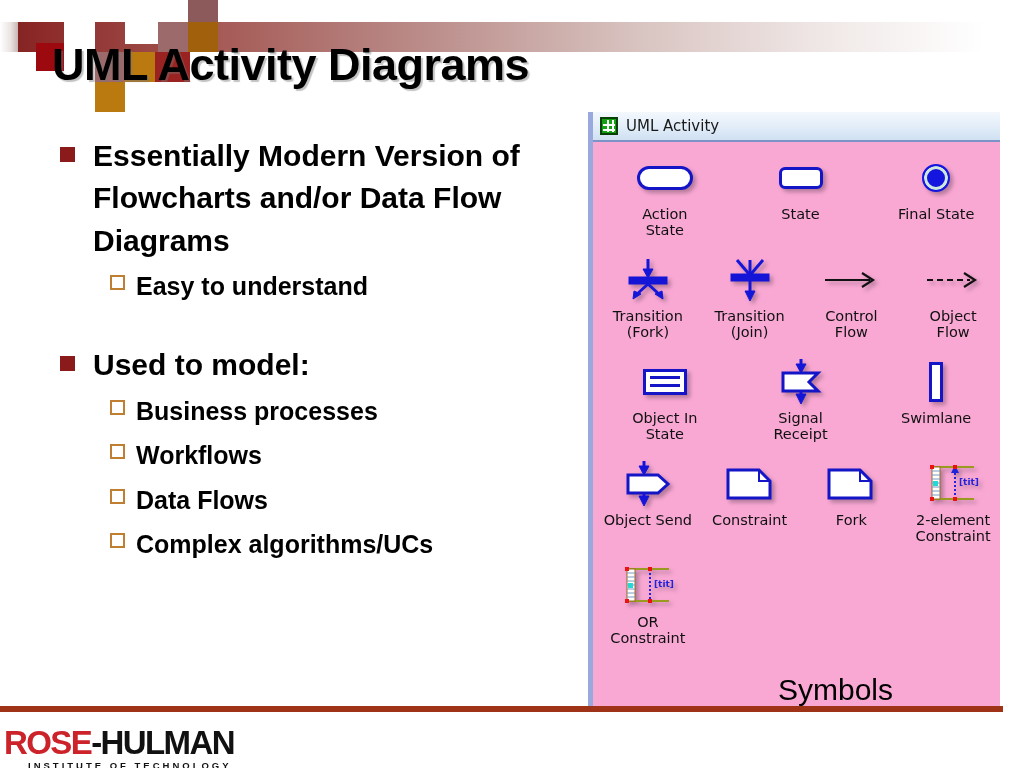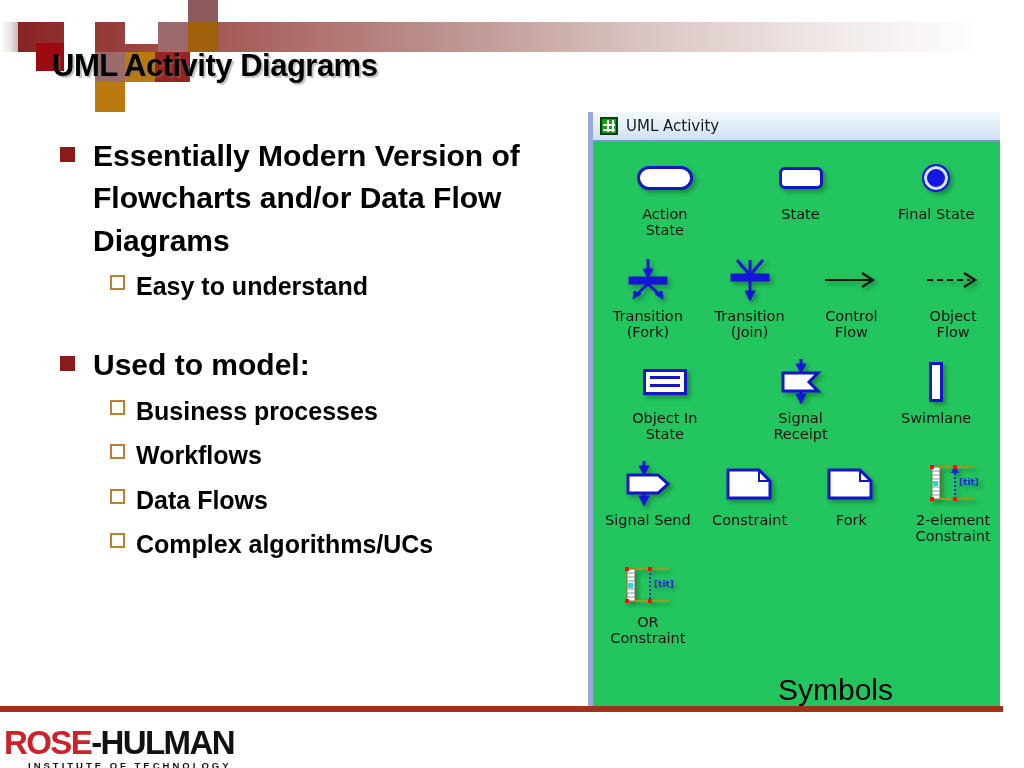--- a/index.html
+++ b/index.html
@@ -30,22 +30,22 @@
   #deco-fade-left {
     position: absolute;
     left: 0; top: 22px; width: 18px; height: 30px;
     background: linear-gradient(to right, #ffffff 0%, #e9e3e2 60%, #c9b6b4 100%);
   }
   .deco-sq { position: absolute; }
 
   
   #slide-title {
     position: absolute;
-    left: 52px; top: 48px;
-    font-size: 31px;
+    left: 52px; top: 39px;
+    font-size: 45px;
     font-weight: bold;
     color: #000000;
     letter-spacing: -0.5px;
     font-family: "Liberation Sans", sans-serif;
     text-shadow: 2px 2px 1px rgba(120,120,120,0.45);
     white-space: nowrap;
   }
 
   
   #body-list {
@@ -89,21 +89,21 @@
     line-height: 1.78;
     color: #000;
   }
   .spacer-gap { height: 36px; }
 
   
   #uml-window {
     position: absolute;
     left: 588px; top: 112px;
     width: 412px; height: 596px;
-    background: #22c55e;
+    background: #f9a8d4;
     box-sizing: border-box;
     border-left: 5px solid #9aa9dd;
   }
   #uml-titlebar {
     position: relative;
     height: 30px;
     background: linear-gradient(to bottom, #f3f8fd 0%, #e4eef9 48%, #cfe0f2 100%);
     border-bottom: 2px solid #7d93c8;
     display: flex;
     align-items: center;
@@ -459,21 +459,21 @@
           <svg width="56" height="48" viewBox="0 0 56 48">
             <g stroke="#1515d8" fill="#1515d8">
               <line x1="24" y1="1" x2="24" y2="10" stroke-width="3"></line>
               <polygon points="24,15 19,6 29,6"></polygon>
               <polygon points="8,15 38,15 48,24 38,33 8,33" fill="#ffffff" stroke="#1515c8" stroke-width="3" stroke-linejoin="miter"></polygon>
               <line x1="24" y1="33" x2="24" y2="40" stroke-width="3"></line>
               <polygon points="24,46 19,36 29,36"></polygon>
             </g>
           </svg>
         </div>
-        <div class="sym-label">Signal Send</div>
+        <div class="sym-label">Object Send</div>
       </div>
       <div class="sym-cell">
         <div class="sym-art">
           <svg width="50" height="36" viewBox="0 0 50 36">
             <polygon points="3,4 34,4 45,15 45,32 3,32" fill="#ffffff" stroke="#1515c8" stroke-width="3" stroke-linejoin="miter"></polygon>
             <polyline points="34,4 34,15 45,15" fill="none" stroke="#1515c8" stroke-width="2"></polyline>
           </svg>
         </div>
         <div class="sym-label">Constraint</div>
       </div>

